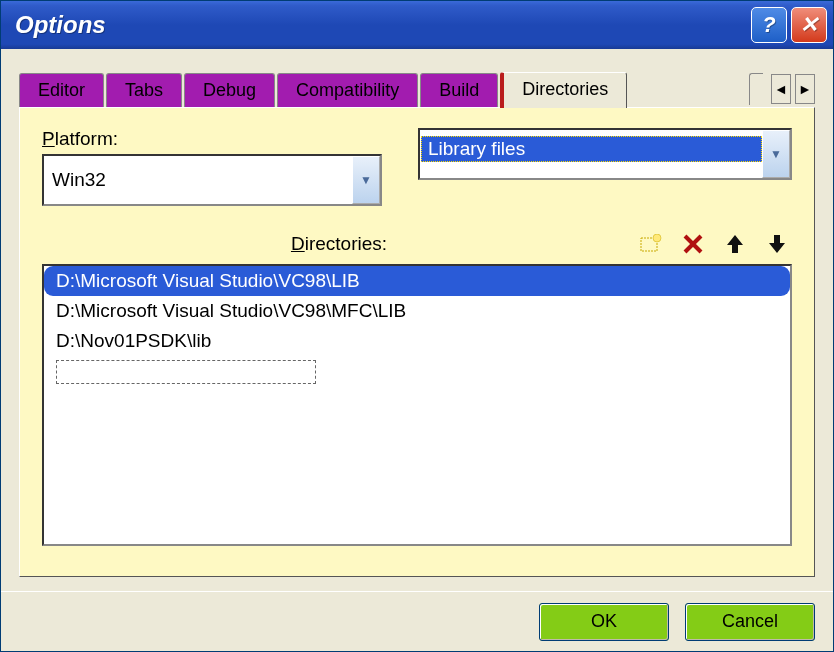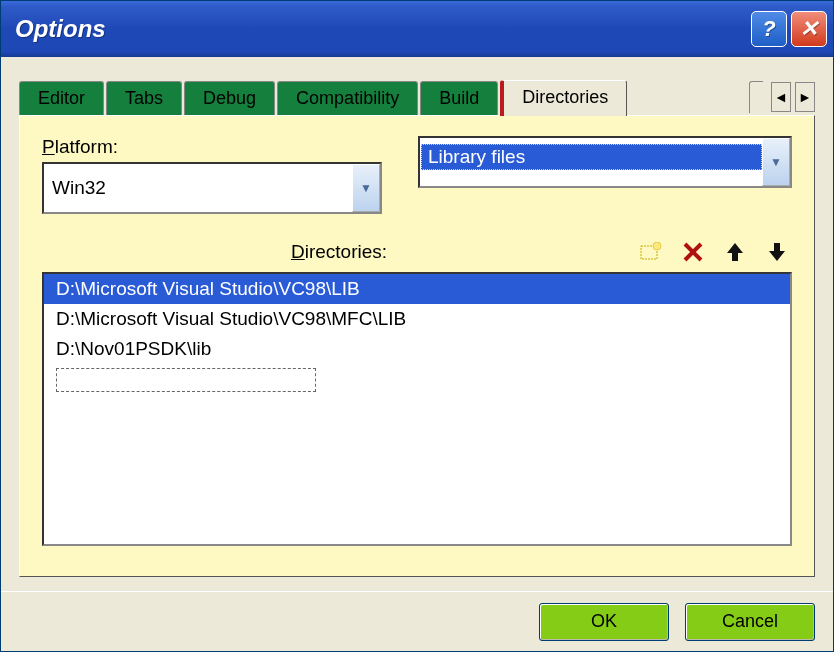--- a/index.html
+++ b/index.html
@@ -12,21 +12,21 @@
   }
   .window {
     width: 834px;
     height: 652px;
     background: #ece9d8;
     border: 1px solid #003c74;
     display: flex;
     flex-direction: column;
   }
   .titlebar {
-    height: 56px;
+    height: 48px;
     background: linear-gradient(to bottom, #3a6ad9 0%, #2f5bc9 10%, #1e48b5 50%, #1e48b5 90%, #183a95 100%);
     display: flex;
     align-items: center;
     padding: 0 6px 0 14px;
     color: white;
     font-weight: bold;
     font-size: 24px;
     font-style: italic;
     text-shadow: 1px 1px 0 rgba(0,0,0,0.3);
   }
@@ -57,21 +57,21 @@
     flex-direction: column;
   }
   .tabstrip {
     display: flex;
     align-items: flex-end;
     height: 40px;
     position: relative;
   }
   .tab {
     padding: 6px 18px 6px 18px;
-    background: #15803d;
+    background: #a21caf;
     border: 1px solid #888;
     border-bottom: none;
     border-top-left-radius: 3px;
     border-top-right-radius: 3px;
     margin-right: 2px;
     font-size: 18px;
     position: relative;
     cursor: pointer;
   }
   .tab.active {
@@ -189,20 +189,21 @@
   .listbox {
     flex: 1;
     border: 2px inset #888;
     background: white;
     overflow: hidden;
     margin-bottom: 14px;
   }
   .list-item {
     padding: 4px 12px;
     font-size: 19px;
+    border-radius: 9px;
   }
   .list-item.selected {
     background: #2a5bd7;
     color: white;
   }
   .empty-item {
     margin: 4px 12px;
     width: 260px;
     height: 24px;
     border: 1px dashed #666;

